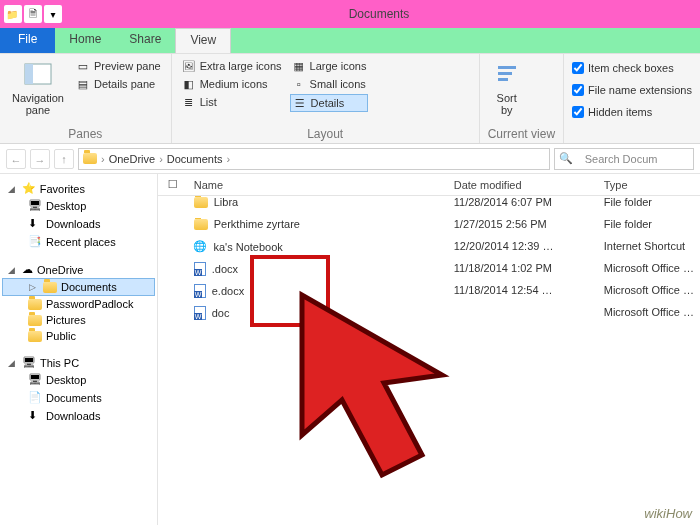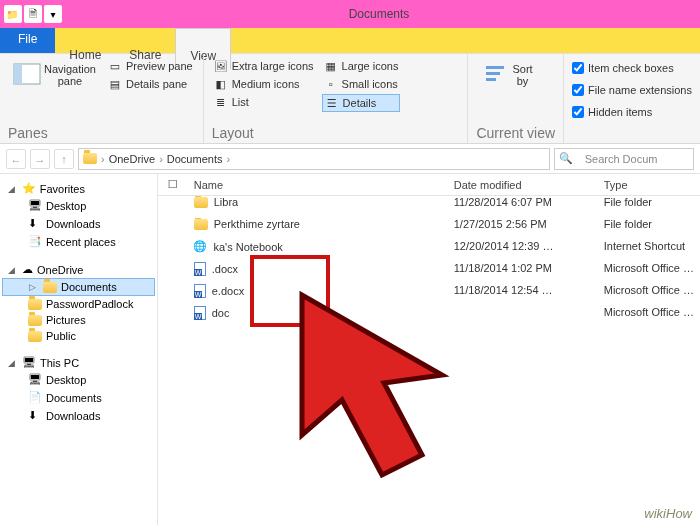--- a/index.html
+++ b/index.html
@@ -5,34 +5,34 @@
 * { margin: 0; padding: 0; box-sizing: border-box; font-family: "Segoe UI", Arial, sans-serif; }
 body { width: 700px; height: 525px; background: #fff; overflow: hidden; position: relative; font-size: 11px; }
 
 
 .titlebar { height: 28px; background: #ff5fc7; display: flex; align-items: center; padding: 0 4px; }
 .titlebar .sys-icons { display: flex; gap: 2px; }
 .titlebar .sys-icons .ti { width: 18px; height: 18px; background: #fff; border-radius: 2px; display: flex; align-items: center; justify-content: center; font-size: 10px; }
 .titlebar .title { flex: 1; text-align: center; color: #444; font-size: 12px; }
 
 
-.ribbon-tabs { height: 26px; background: #fde047; display: flex; border-bottom: 1px solid #e0e0e0; }
+.ribbon-tabs { height: 26px; background: #86efac; display: flex; border-bottom: 1px solid #e0e0e0; }
 .ribbon-tabs .file-tab { background: #1a6fd8; color: #fff; padding: 4px 18px; font-size: 12px; }
-.ribbon-tabs .tab { padding: 20px 14px; font-size: 12px; color: #444; cursor: default; }
+.ribbon-tabs .tab { padding: 4px 14px; font-size: 12px; color: #444; cursor: default; }
 .ribbon-tabs .tab.active { background: #f5f5f5; border: 1px solid #d0d0d0; border-bottom: none; }
 
 
 .ribbon { height: 90px; background: #f5f5f5; border-bottom: 1px solid #d8d8d8; display: flex; }
 .group { border-right: 1px solid #e0e0e0; padding: 4px 8px 2px; display: flex; flex-direction: column; justify-content: space-between; }
-.group-label { text-align: left; color: #777; font-size: 14px; margin-top: 2px; }
+.group-label { text-align: center; color: #777; font-size: 12px; margin-top: 2px; }
 .group-body { display: flex; gap: 6px; align-items: flex-start; }
 .vstack { display: flex; flex-direction: column; gap: 2px; }
 .ritem { display: flex; align-items: center; gap: 4px; font-size: 11px; color: #333; padding: 1px 2px; white-space: nowrap; }
 .ritem .ico { width: 14px; height: 14px; display: inline-flex; align-items: center; justify-content: center; }
-.big-btn { display: flex; flex-direction: row; align-items: center; gap: 2px; padding: 2px 4px; font-size: 11px; color: #333; }
+.big-btn { display: flex; flex-direction: column; align-items: center; gap: 2px; padding: 2px 4px; font-size: 11px; color: #333; }
 .big-btn .big-ico { width: 30px; height: 30px; }
 .ritem.selected { background: #cde6ff; border: 1px solid #7fb7e8; }
 .chk { display: flex; align-items: center; gap: 4px; font-size: 11px; color: #333; }
 .chk input { width: 12px; height: 12px; }
 
 
 .addrbar { height: 30px; display: flex; align-items: center; gap: 4px; padding: 2px 6px; border-bottom: 1px solid #e4e4e4; }
 .navarrows { display: flex; gap: 4px; color: #999; }
 .navarrows span { width: 20px; height: 20px; border: 1px solid #ddd; border-radius: 2px; display: flex; align-items: center; justify-content: center; }
 .addrbox { flex: 1; height: 22px; border: 1px solid #ccc; display: flex; align-items: center; padding: 0 4px; gap: 4px; font-size: 11px; color: #333; }

